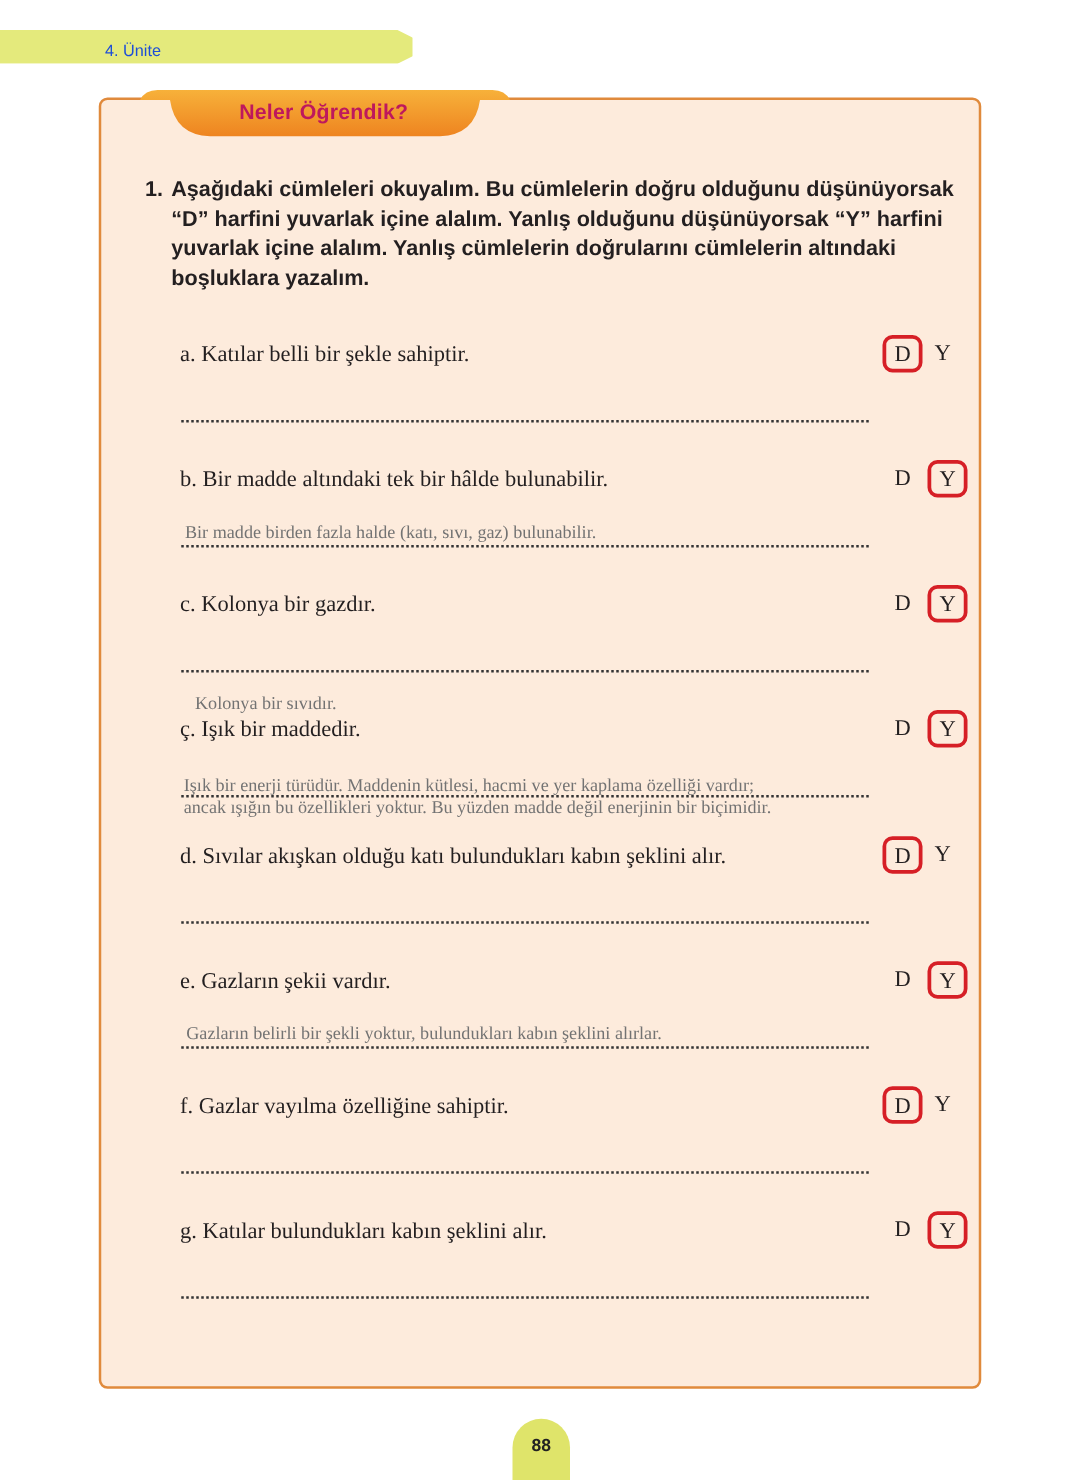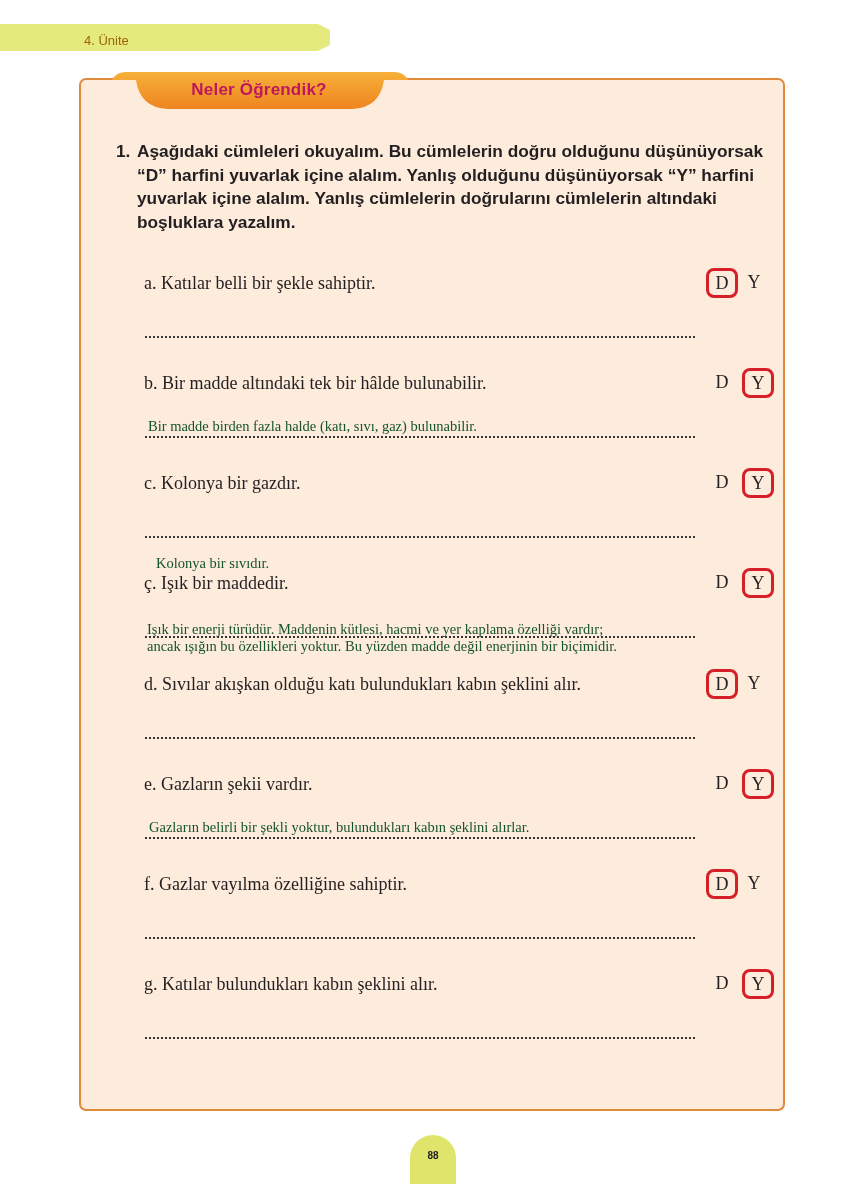--- a/index.html
+++ b/index.html
@@ -6,21 +6,21 @@
   body {
     width:864px; height:1184px; background:#ffffff; position:relative; overflow:hidden;
     font-family:"Liberation Sans", sans-serif; color:#231f20;
   }
   .unit-banner {
     position:absolute; left:0; top:24px; width:330px; height:27px;
     background:#e4ea7c;
     clip-path: polygon(0 0, 318px 0, 345px 50%, 318px 100%, 0 100%);
   }
   .unit-label {
-    position:absolute; left:84px; top:33px; font-size:13px; color:#a16207;
+    position:absolute; left:84px; top:33px; font-size:13px; color:#1d4ed8;
   }
   .panel {
     position:absolute; left:79px; top:78px; width:706px; height:1033px;
     background:#fdebdc; border:2px solid #e08a3c; border-radius:7px; box-sizing:border-box;
   }
   .title-tab {
     position:absolute; left:112px; top:72px; width:290px; height:38px;
   }
   .title-tab svg { position:absolute; left:0; top:0; }
   .title-text {
@@ -36,31 +36,31 @@
   .item {
     position:absolute; left:144px; width:640px; height:100px;font-family:Liberation Serif, serif;
   }
   .stmt {
     position:absolute; left:0; top:0; font-size:18px; color:#231f20; white-space:nowrap;
   }
   .dots {
     position:absolute; left:1px; width:550px; height:0; border-top:2px dotted #333;
   }
   .answer {
-    position:absolute; left:4px; font-size:14.5px; color:#14532d; white-space:nowrap;
+    position:absolute; left:4px; font-size:14.5px; color:#737373; white-space:nowrap;
   }
   .choice {
     position:absolute; top:-5px; width:32px; height:30px; box-sizing:border-box;
     font-size:18px; text-align:center; line-height:28px; color:#231f20;
   }
   .choice.circled { border:3px solid #d61f26; border-radius:8px; line-height:24px; }
   .page-num {
     position:absolute; left:410px; top:1135px; width:46px; height:49px;
     background:#dfe46a; border-radius:23px 23px 0 0;
-    font-weight:bold; font-size:10px; text-align:center; line-height:42px; color:#222;
+    font-weight:bold; font-size:14px; text-align:center; line-height:42px; color:#222;
   }
 </style>
 </head>
 <body>
 
 <div class="unit-banner"></div>
 <div class="unit-label">4. Ünite</div>
 
 <div class="panel"></div>
 

